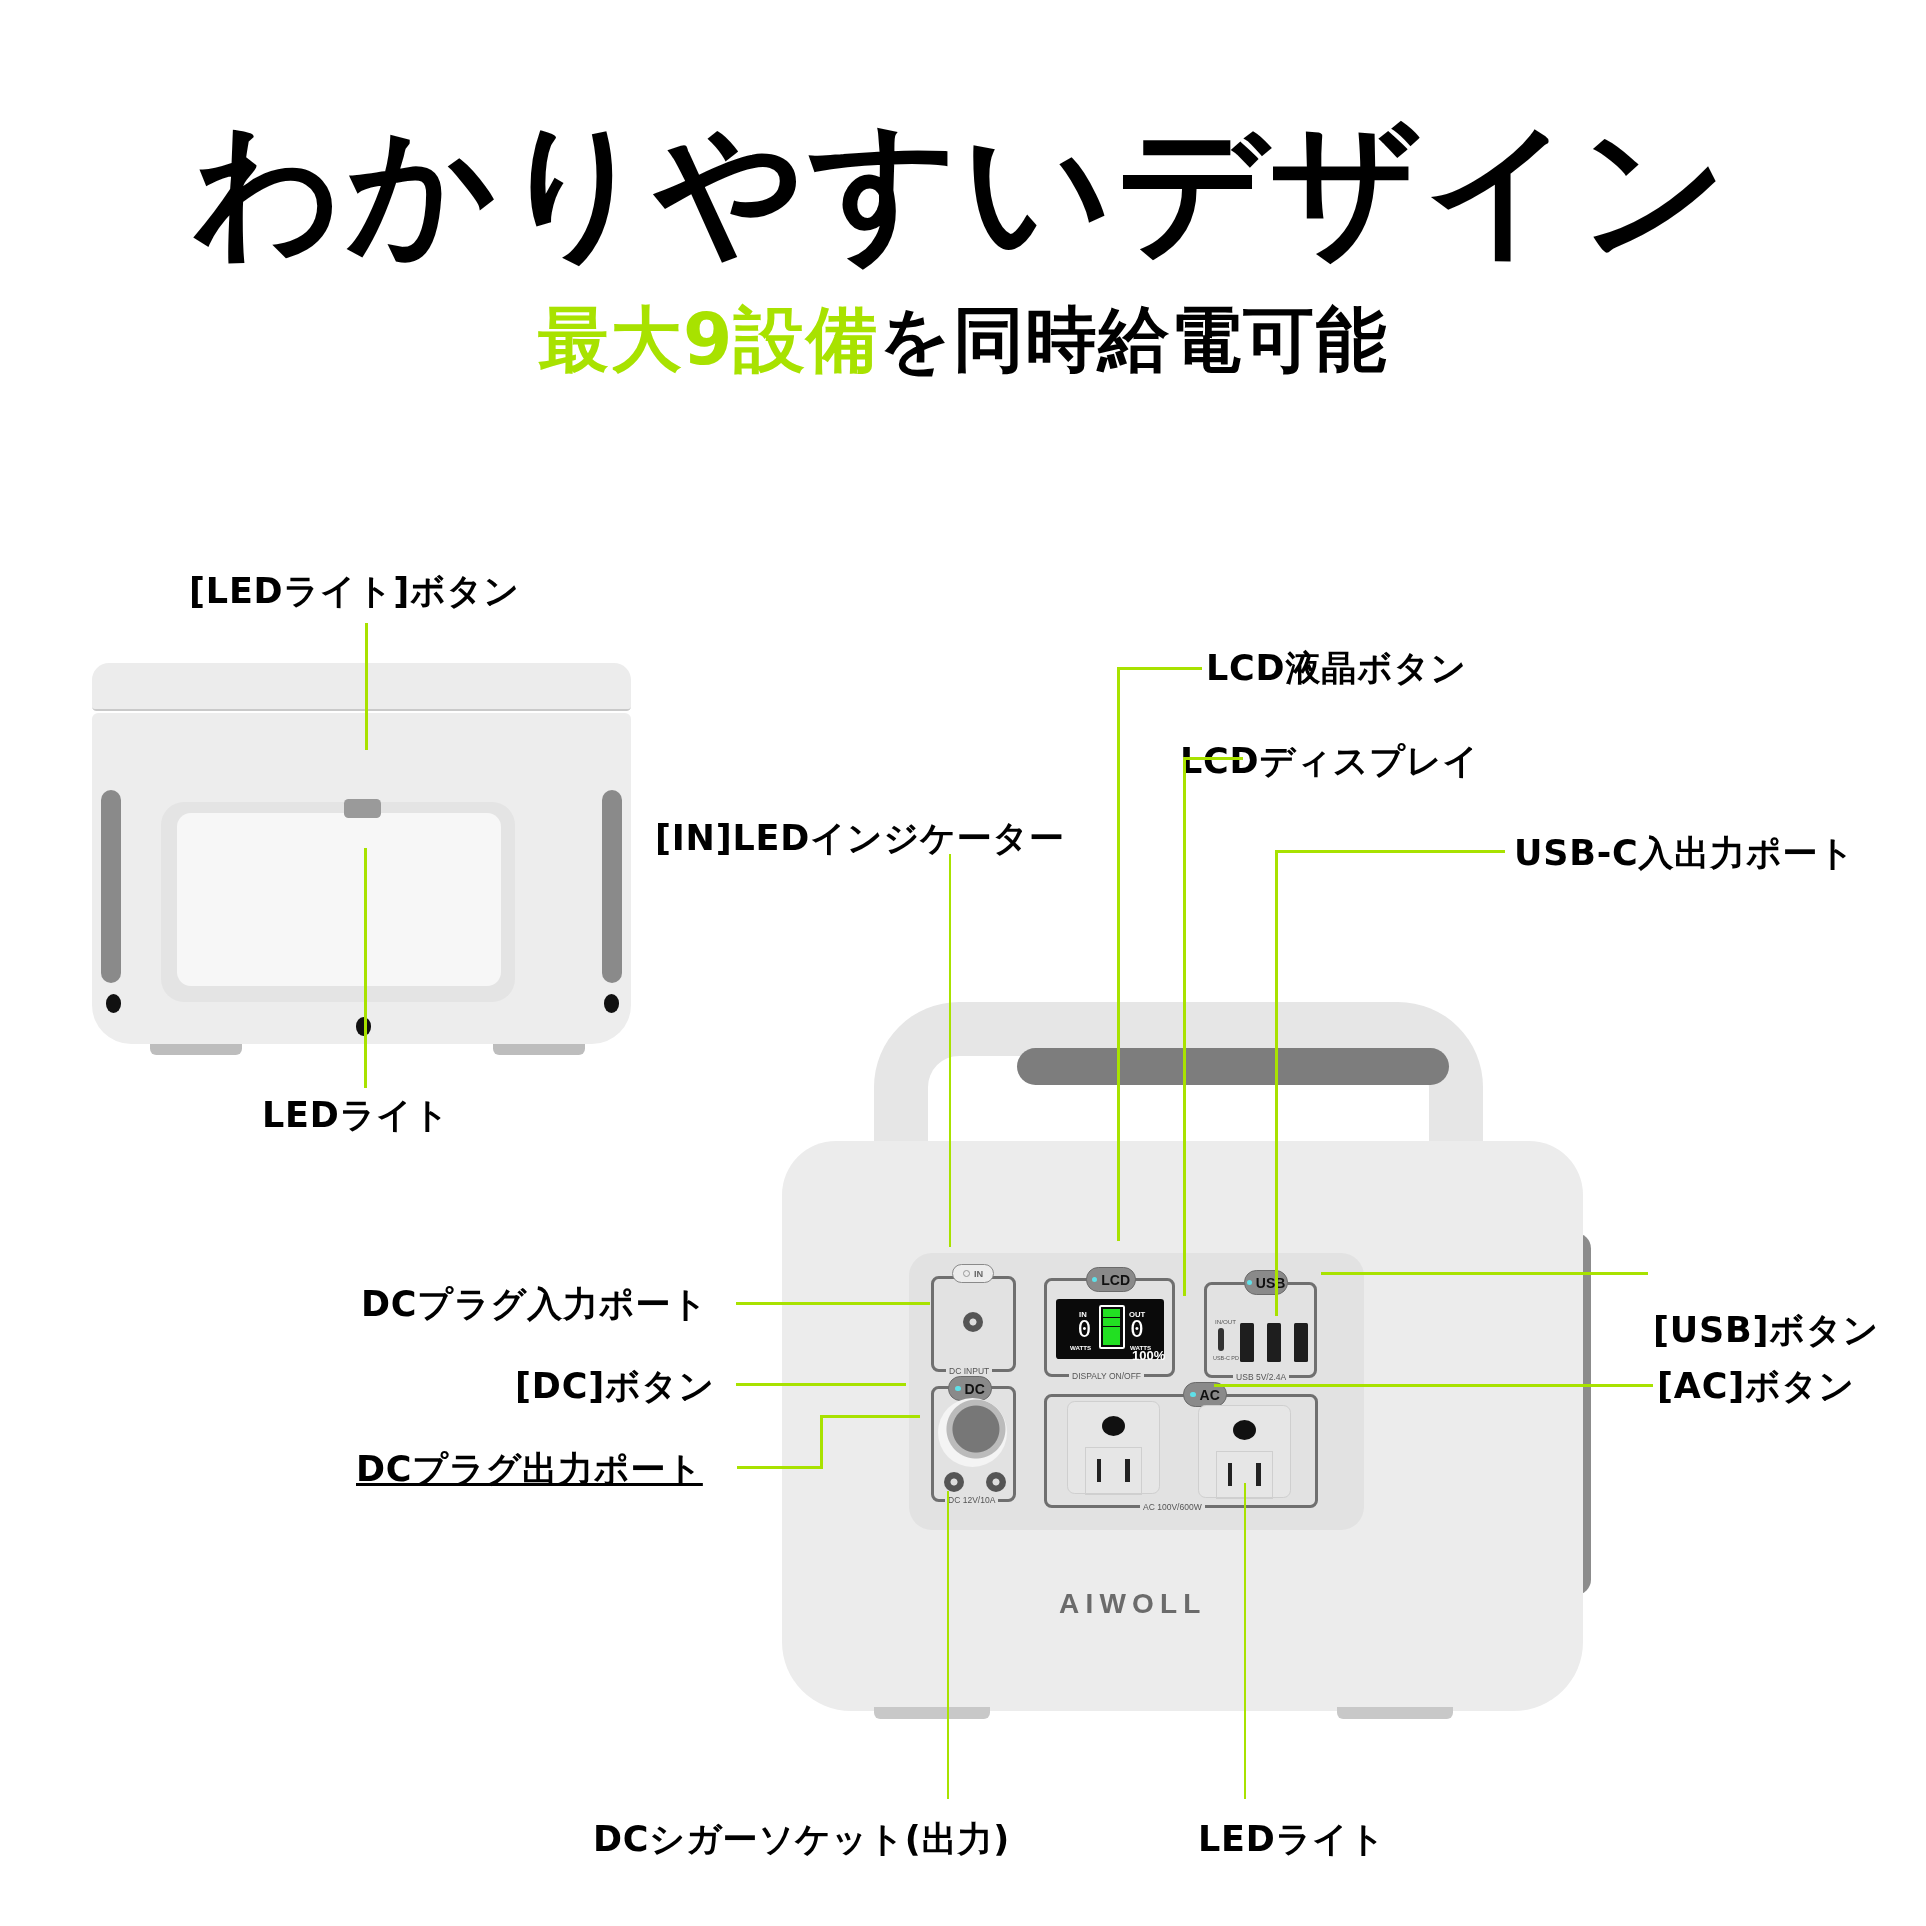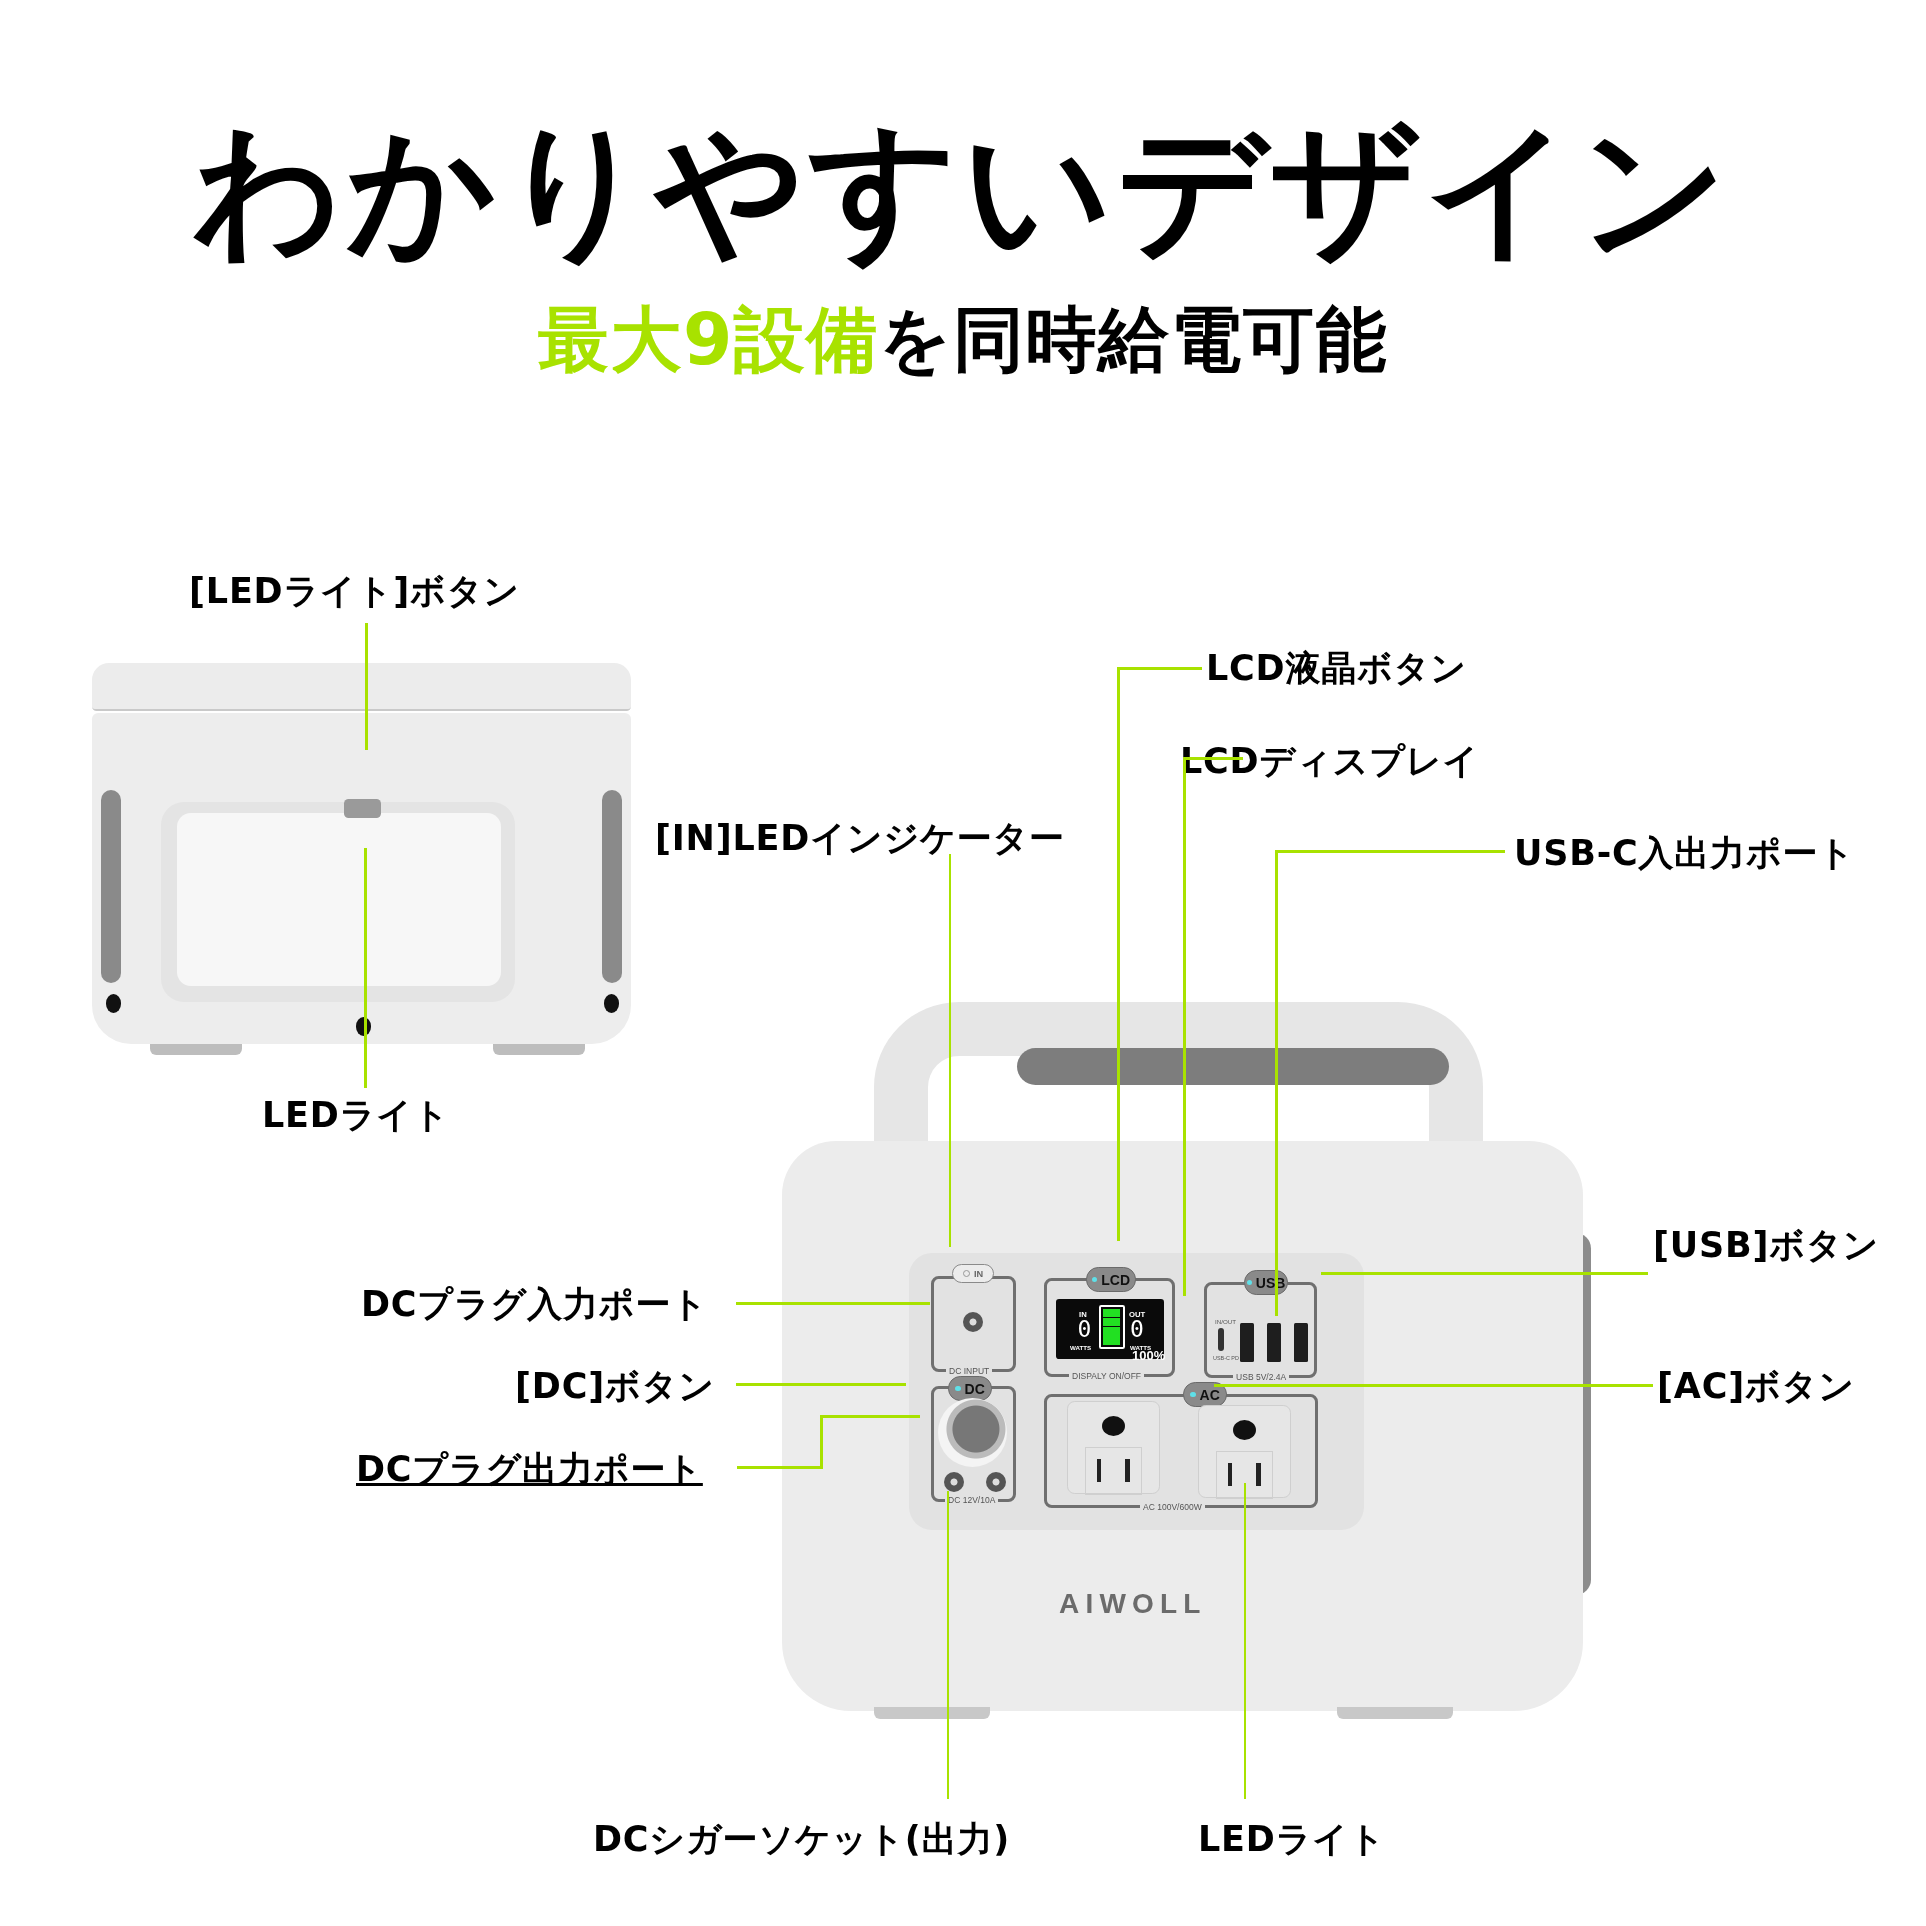--- a/index.html
+++ b/index.html
@@ -184,21 +184,21 @@
 <div class="line" style="left:736px;top:1302px;width:194px;height:3.1px;"></div>
 
 <div class="label" style="left:515px;top:1369px;">[DC]ボタン</div>
 <div class="line" style="left:736px;top:1383px;width:170px;height:3.1px;"></div>
 
 <div class="label" style="left:356px;top:1452px;text-decoration:underline;">DCプラグ出力ポート</div>
 <div class="line" style="left:737px;top:1466px;width:86px;height:3.1px;"></div>
 <div class="line" style="left:820px;top:1415px;width:3.1px;height:54px;"></div>
 <div class="line" style="left:820px;top:1415px;width:100px;height:3.1px;"></div>
 
-<div class="label" style="left:1653px;top:1228px;">[USB]ボタン</div>
+<div class="label" style="left:1653px;top:1313px;">[USB]ボタン</div>
 <div class="line" style="left:1321px;top:1272px;width:327px;height:3.1px;"></div>
 
 <div class="label" style="left:1657px;top:1369px;">[AC]ボタン</div>
 <div class="line" style="left:1214px;top:1384px;width:439px;height:3.1px;"></div>
 
 <div class="label" style="left:593px;top:1822px;">DCシガーソケット(出力)</div>
 <div class="line" style="left:947px;top:1491px;width:2.3px;height:308px;"></div>
 
 <div class="label" style="left:1198px;top:1822px;">LEDライト</div>
 <div class="line" style="left:1244px;top:1483px;width:2.3px;height:316px;"></div>

